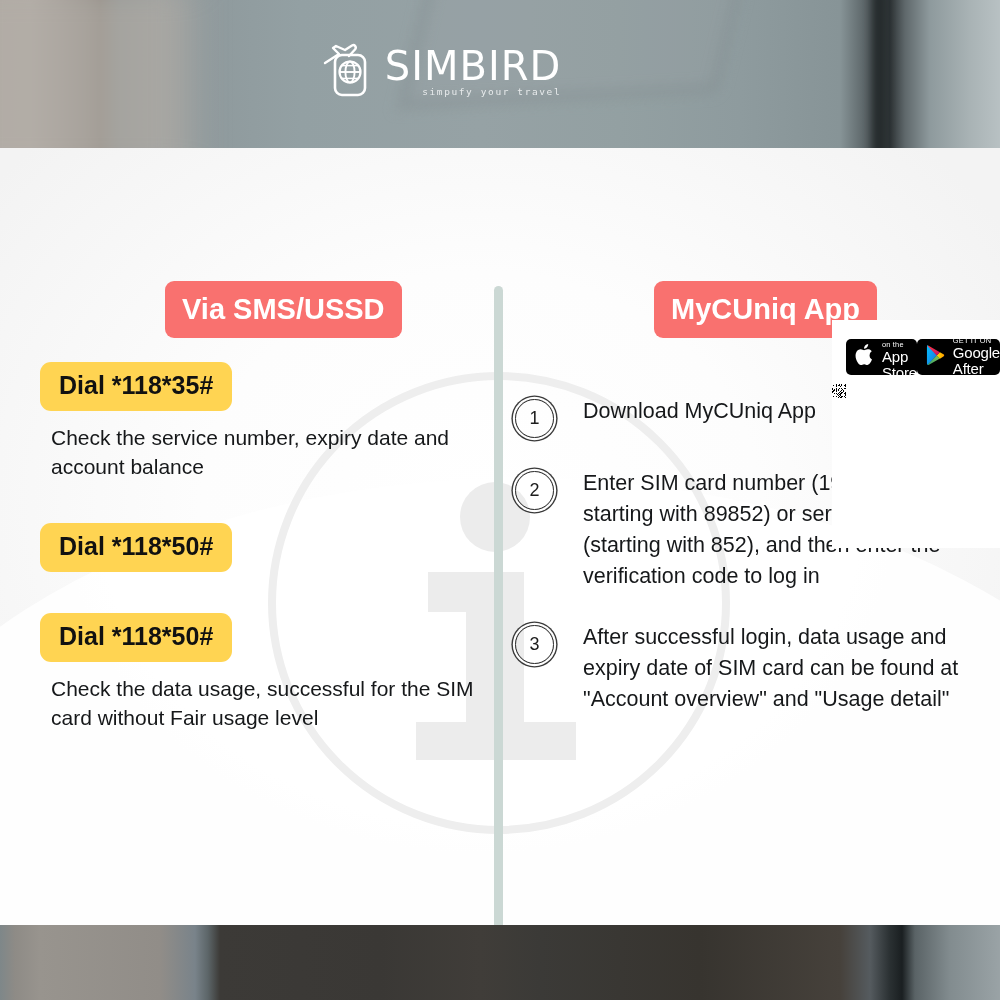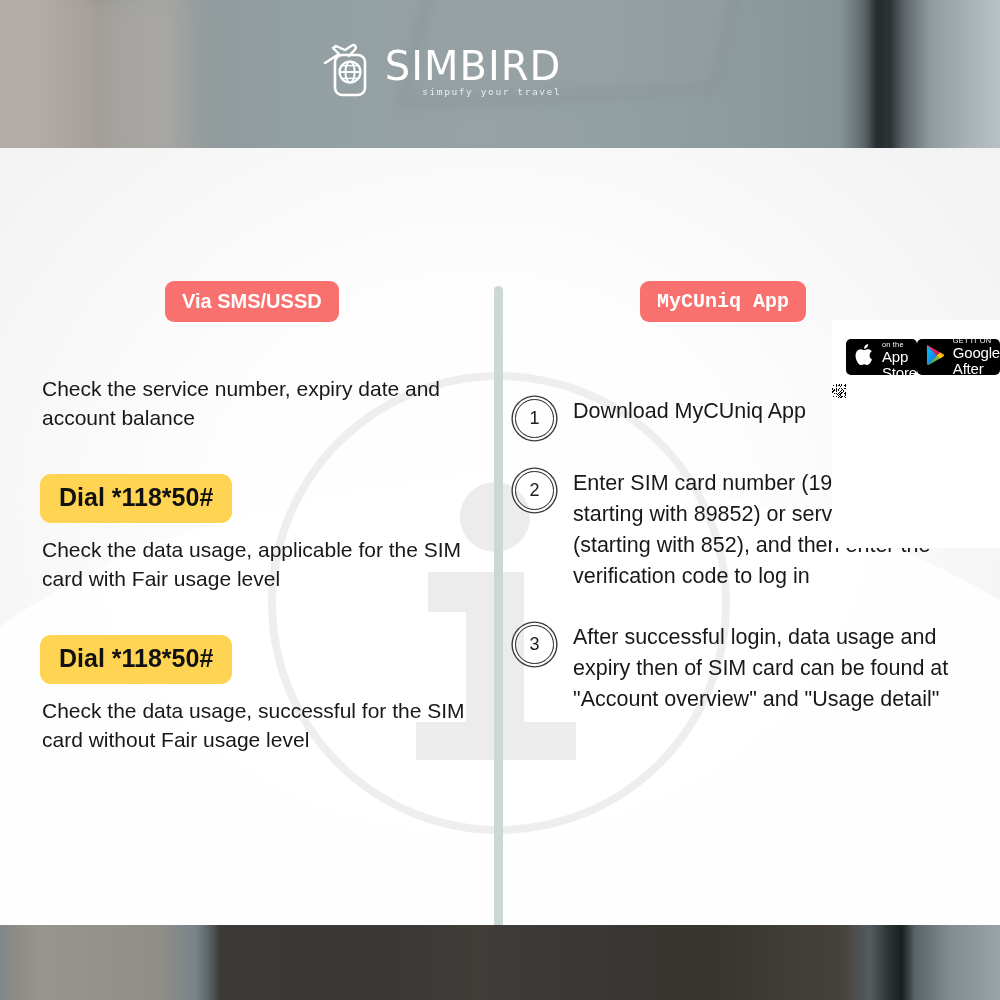--- a/index.html
+++ b/index.html
@@ -149,28 +149,28 @@
 
   
   .pill {
     position: absolute;
     display: inline-flex;
     align-items: center;
     justify-content: center;
     background: #f9716f;
     color: #ffffff;
     border-radius: 9px;
-    font-size: 20px;
+    font-size: 29px;
     font-weight: 700;
-    padding: 0 17px;
+    padding: 8px 17px;
     height: 41px;
     white-space: nowrap;
   }
   #pill-sms { left: 165px; top: 133px; }
-  #pill-app { left: 640px; top: 133px; font-family: Liberation Mono, monospace; }
+  #pill-app { left: 654px; top: 133px; }
 
   
   .divider {
     position: absolute;
     left: 494px; top: 138px;
     width: 9px; height: 686px;
     background: #cbd8d4;
     border-radius: 5px;
   }
 
@@ -185,21 +185,21 @@
     display: inline-block;
     background: #ffd452;
     color: #111111;
     border-radius: 11px;
     font-size: 25px;
     font-weight: 700;
     padding: 9px 19px 11px 19px;
     white-space: nowrap;
   }
   .dial-desc {
-    margin: 13px 0 0 2px;
+    margin: 13px 0 0 11px;
     font-size: 21px;
     line-height: 1.38;
     color: #16181a;
     max-width: 440px;
   }
   .gap-a { height: 35px; }
   .gap-b { height: 35px; }
 
   
   .right-col {
@@ -220,21 +220,21 @@
     box-shadow: 0 0 0 2.2px #ffffff, 0 0 0 3.6px #3a3a3a;
     display: flex;
     align-items: center;
     justify-content: center;
     font-size: 18px;
     color: #1c1c1c;
     margin-top: 3px;
     background: transparent;
   }
   .step-text {
-    margin-left: 19px;
+    margin-left: 29px;
     font-size: 21.5px;
     line-height: 1.44;
     color: #16181a;
   }
 
   
   .qr-panel {
     position: absolute;
     left: 832px; top: 172px;
     width: 168px; height: 228px;
@@ -347,28 +347,28 @@
 
 
     <div class="pill" id="pill-sms">Via SMS/USSD</div>
     <div class="pill" id="pill-app">MyCUniq App</div>
 
     <div class="divider"></div>
 
     <div class="left-col">
 
       <div class="dial-block">
+        <span class="dial-pill">Dial *118*35#</span>
         <div class="dial-desc">Check the service number, expiry date and account balance</div>
       </div>
 
       <div class="gap-a"></div>
 
       <div class="dial-block">
         <span class="dial-pill">Dial *118*50#</span>
-        <div class="dial-desc">Check the data usage, applicable for the SIM card with Fair usage level</div>
       </div>
 
       <div class="gap-b"></div>
 
       <div class="dial-block">
         <span class="dial-pill">Dial *118*50#</span>
         <div class="dial-desc">Check the data usage, successful for the SIM card without Fair usage level</div>
       </div>
 
     </div>
@@ -380,21 +380,21 @@
         <div class="step-text">Download MyCUniq App</div>
       </div>
 
       <div class="step">
         <div class="step-num">2</div>
         <div class="step-text">Enter SIM card number (19 digit number starting with 89852) or service number (starting with 852), and then enter the verification code to log in</div>
       </div>
 
       <div class="step">
         <div class="step-num">3</div>
-        <div class="step-text">After successful login, data usage and expiry then of SIM card can be found at "Account overview" and "Usage detail"</div>
+        <div class="step-text">After successful login, data usage and expiry date of SIM card can be found at "Account overview" and "Usage detail"</div>
       </div>
 
     </div>
 
     <div class="qr-panel">
 
       <svg class="qr-code" viewBox="0 0 29 29" shape-rendering="crispEdges">
         <rect width="29" height="29" fill="#ffffff"></rect>
         <g fill="#000000">
 

